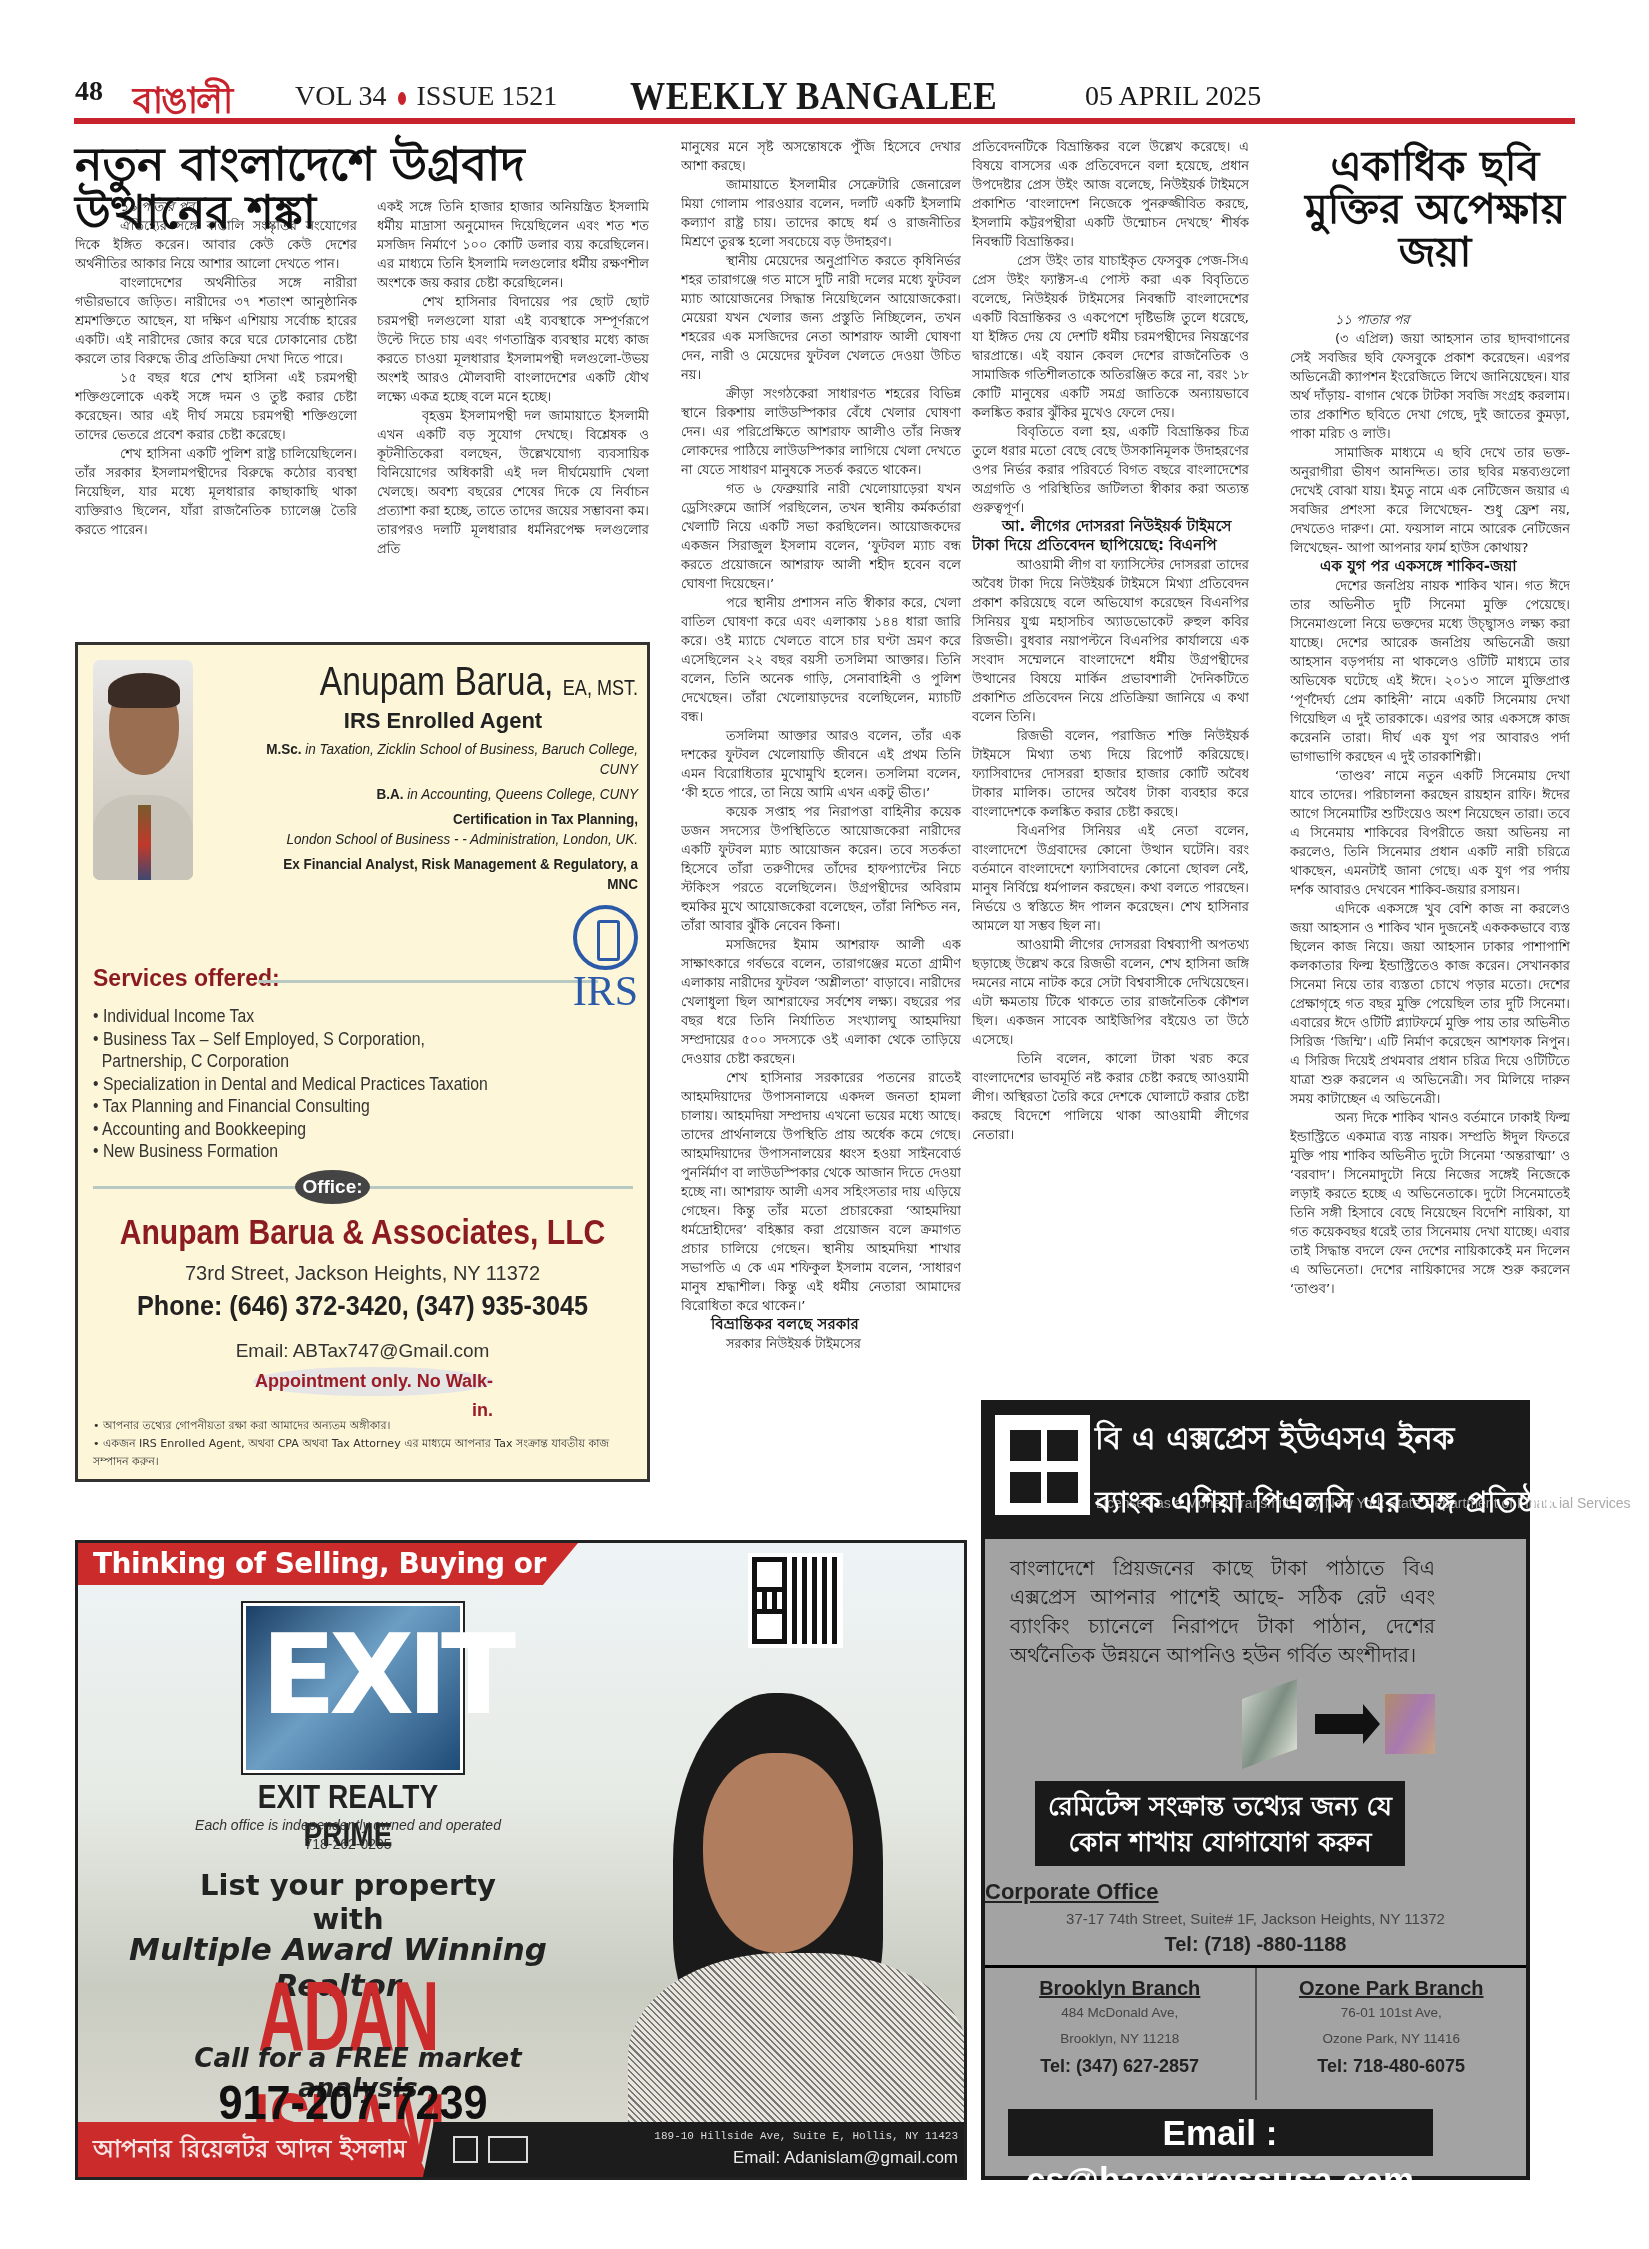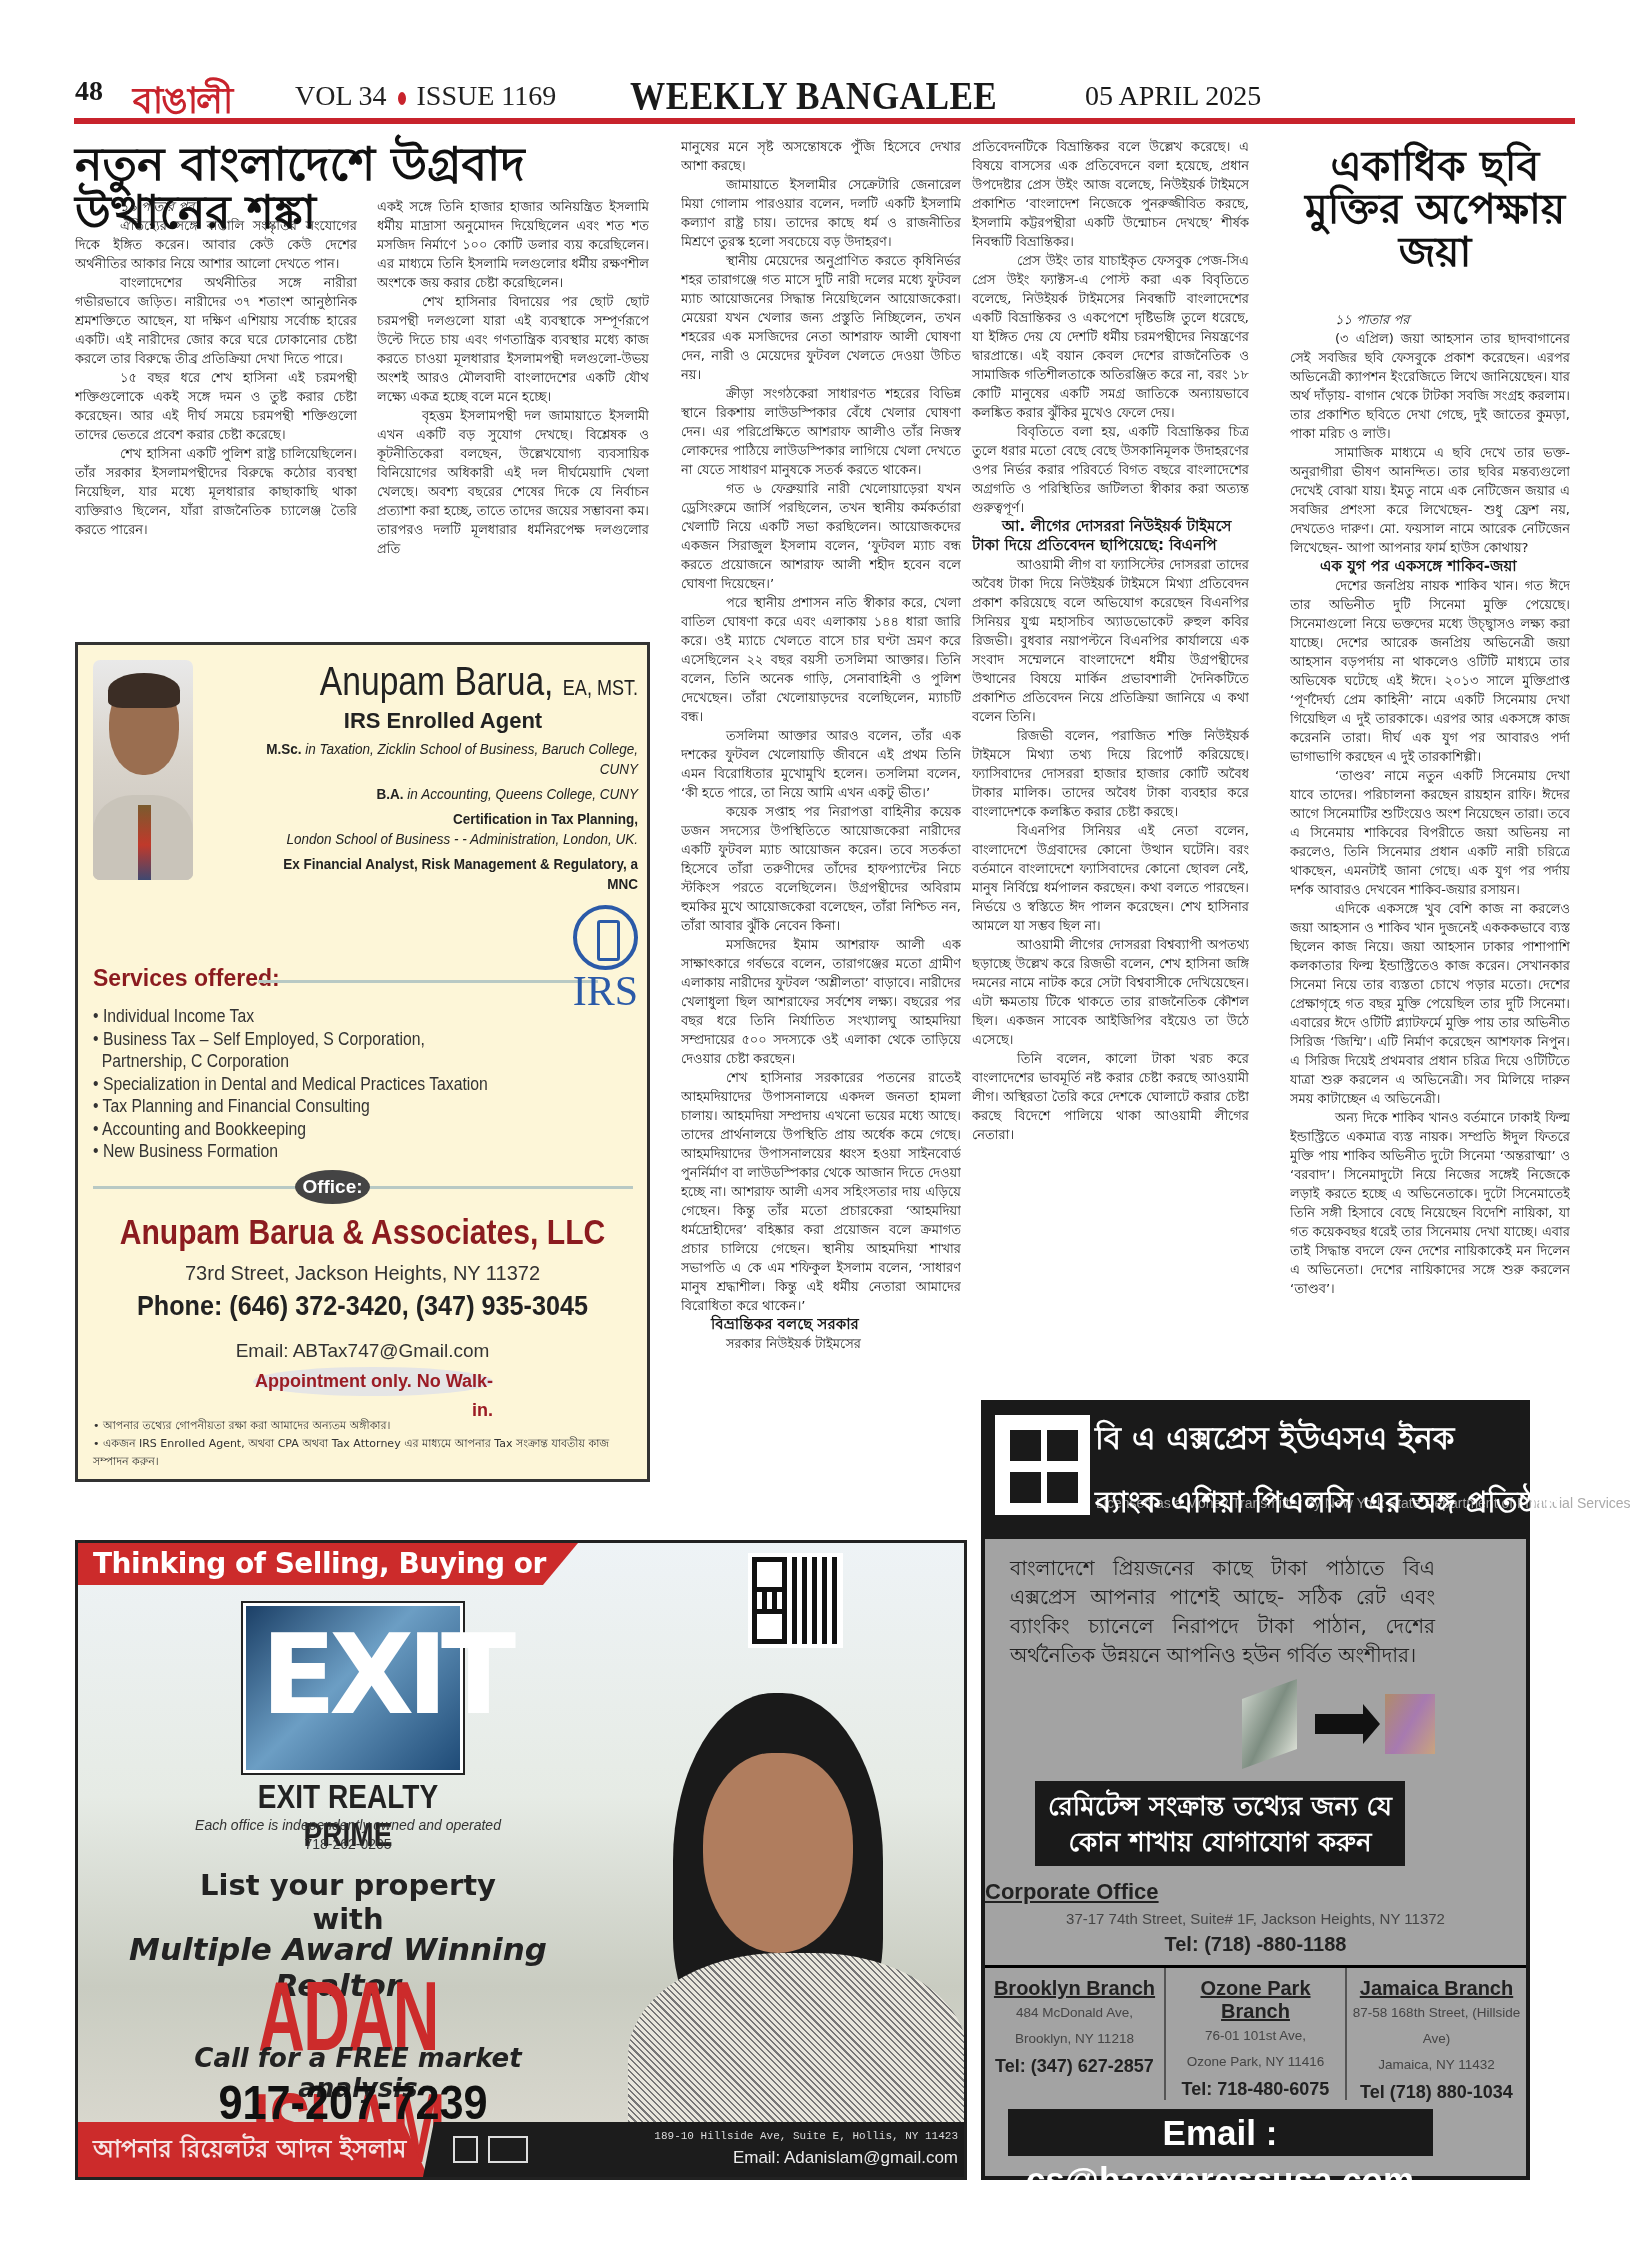--- a/index.html
+++ b/index.html
@@ -120,21 +120,21 @@
   .ad-ba .branch .bt { font-weight: bold; font-size: 18px; color: #222; margin-top: 4px; }
   .ad-ba .mailbar { position: absolute; left: 22.5px; top: 705px; width: 425px; height: 47px; background: #1a1a1a; color: #fff; font-family: "Liberation Sans", sans-serif; font-weight: bold; font-size: 35px; line-height: 47px; text-align: center; }
 </style>
 </head>
 <body>
 
 <div class="abs page-num">48</div>
 <div class="abs logo">
     <span>বাঙালী</span>
   </div>
-<div class="abs vol"><span>VOL 34</span><span class="dot"></span><span>ISSUE 1169</span></div>
+<div class="abs vol"><span>VOL 34</span><span class="dot"></span><span>ISSUE 1521</span></div>
 <div class="abs masthead">WEEKLY BANGALEE</div>
 <div class="abs issue-date">05 APRIL 2025</div>
 <div class="abs rule"></div>
 
 <div class="abs headline hl1">নতুন বাংলাদেশে উগ্রবাদ উত্থানের শঙ্কা</div>
 
 <div class="abs col c1">
   <p class="ref">১৯ পাতার পর</p>
   <p>ঐতিহ্যের সঙ্গে বাঙালি সংস্কৃতির সংযোগের দিকে ইঙ্গিত করেন। আবার কেউ কেউ দেশের অর্থনীতির আকার নিয়ে আশার আলো দেখতে পান।</p>
   <p>বাংলাদেশের অর্থনীতির সঙ্গে নারীরা গভীরভাবে জড়িত। নারীদের ৩৭ শতাংশ আনুষ্ঠানিক শ্রমশক্তিতে আছেন, যা দক্ষিণ এশিয়ায় সর্বোচ্চ হারের একটি। এই নারীদের জোর করে ঘরে ঢোকানোর চেষ্টা করলে তার বিরুদ্ধে তীব্র প্রতিক্রিয়া দেখা দিতে পারে।</p>
@@ -281,22 +281,16 @@
       <div class="ba">484 McDonald Ave,</div>
       <div class="ba">Brooklyn, NY 11218</div>
       <div class="bt">Tel: (347) 627-2857</div>
     </div>
     <div class="branch">
       <div class="bn">Ozone Park Branch</div>
       <div class="ba">76-01 101st Ave,</div>
       <div class="ba">Ozone Park, NY 11416</div>
       <div class="bt">Tel: 718-480-6075</div>
     </div>
-    <div class="branch">
-      <div class="bn">Jamaica Branch</div>
-      <div class="ba">87-58 168th Street, (Hillside Ave)</div>
-      <div class="ba">Jamaica, NY 11432</div>
-      <div class="bt">Tel (718) 880-1034</div>
-    </div>
   </div>
   <div class="mailbar">Email : cs@baexpressusa.com</div>
 </div>
 
 
 </body></html>

